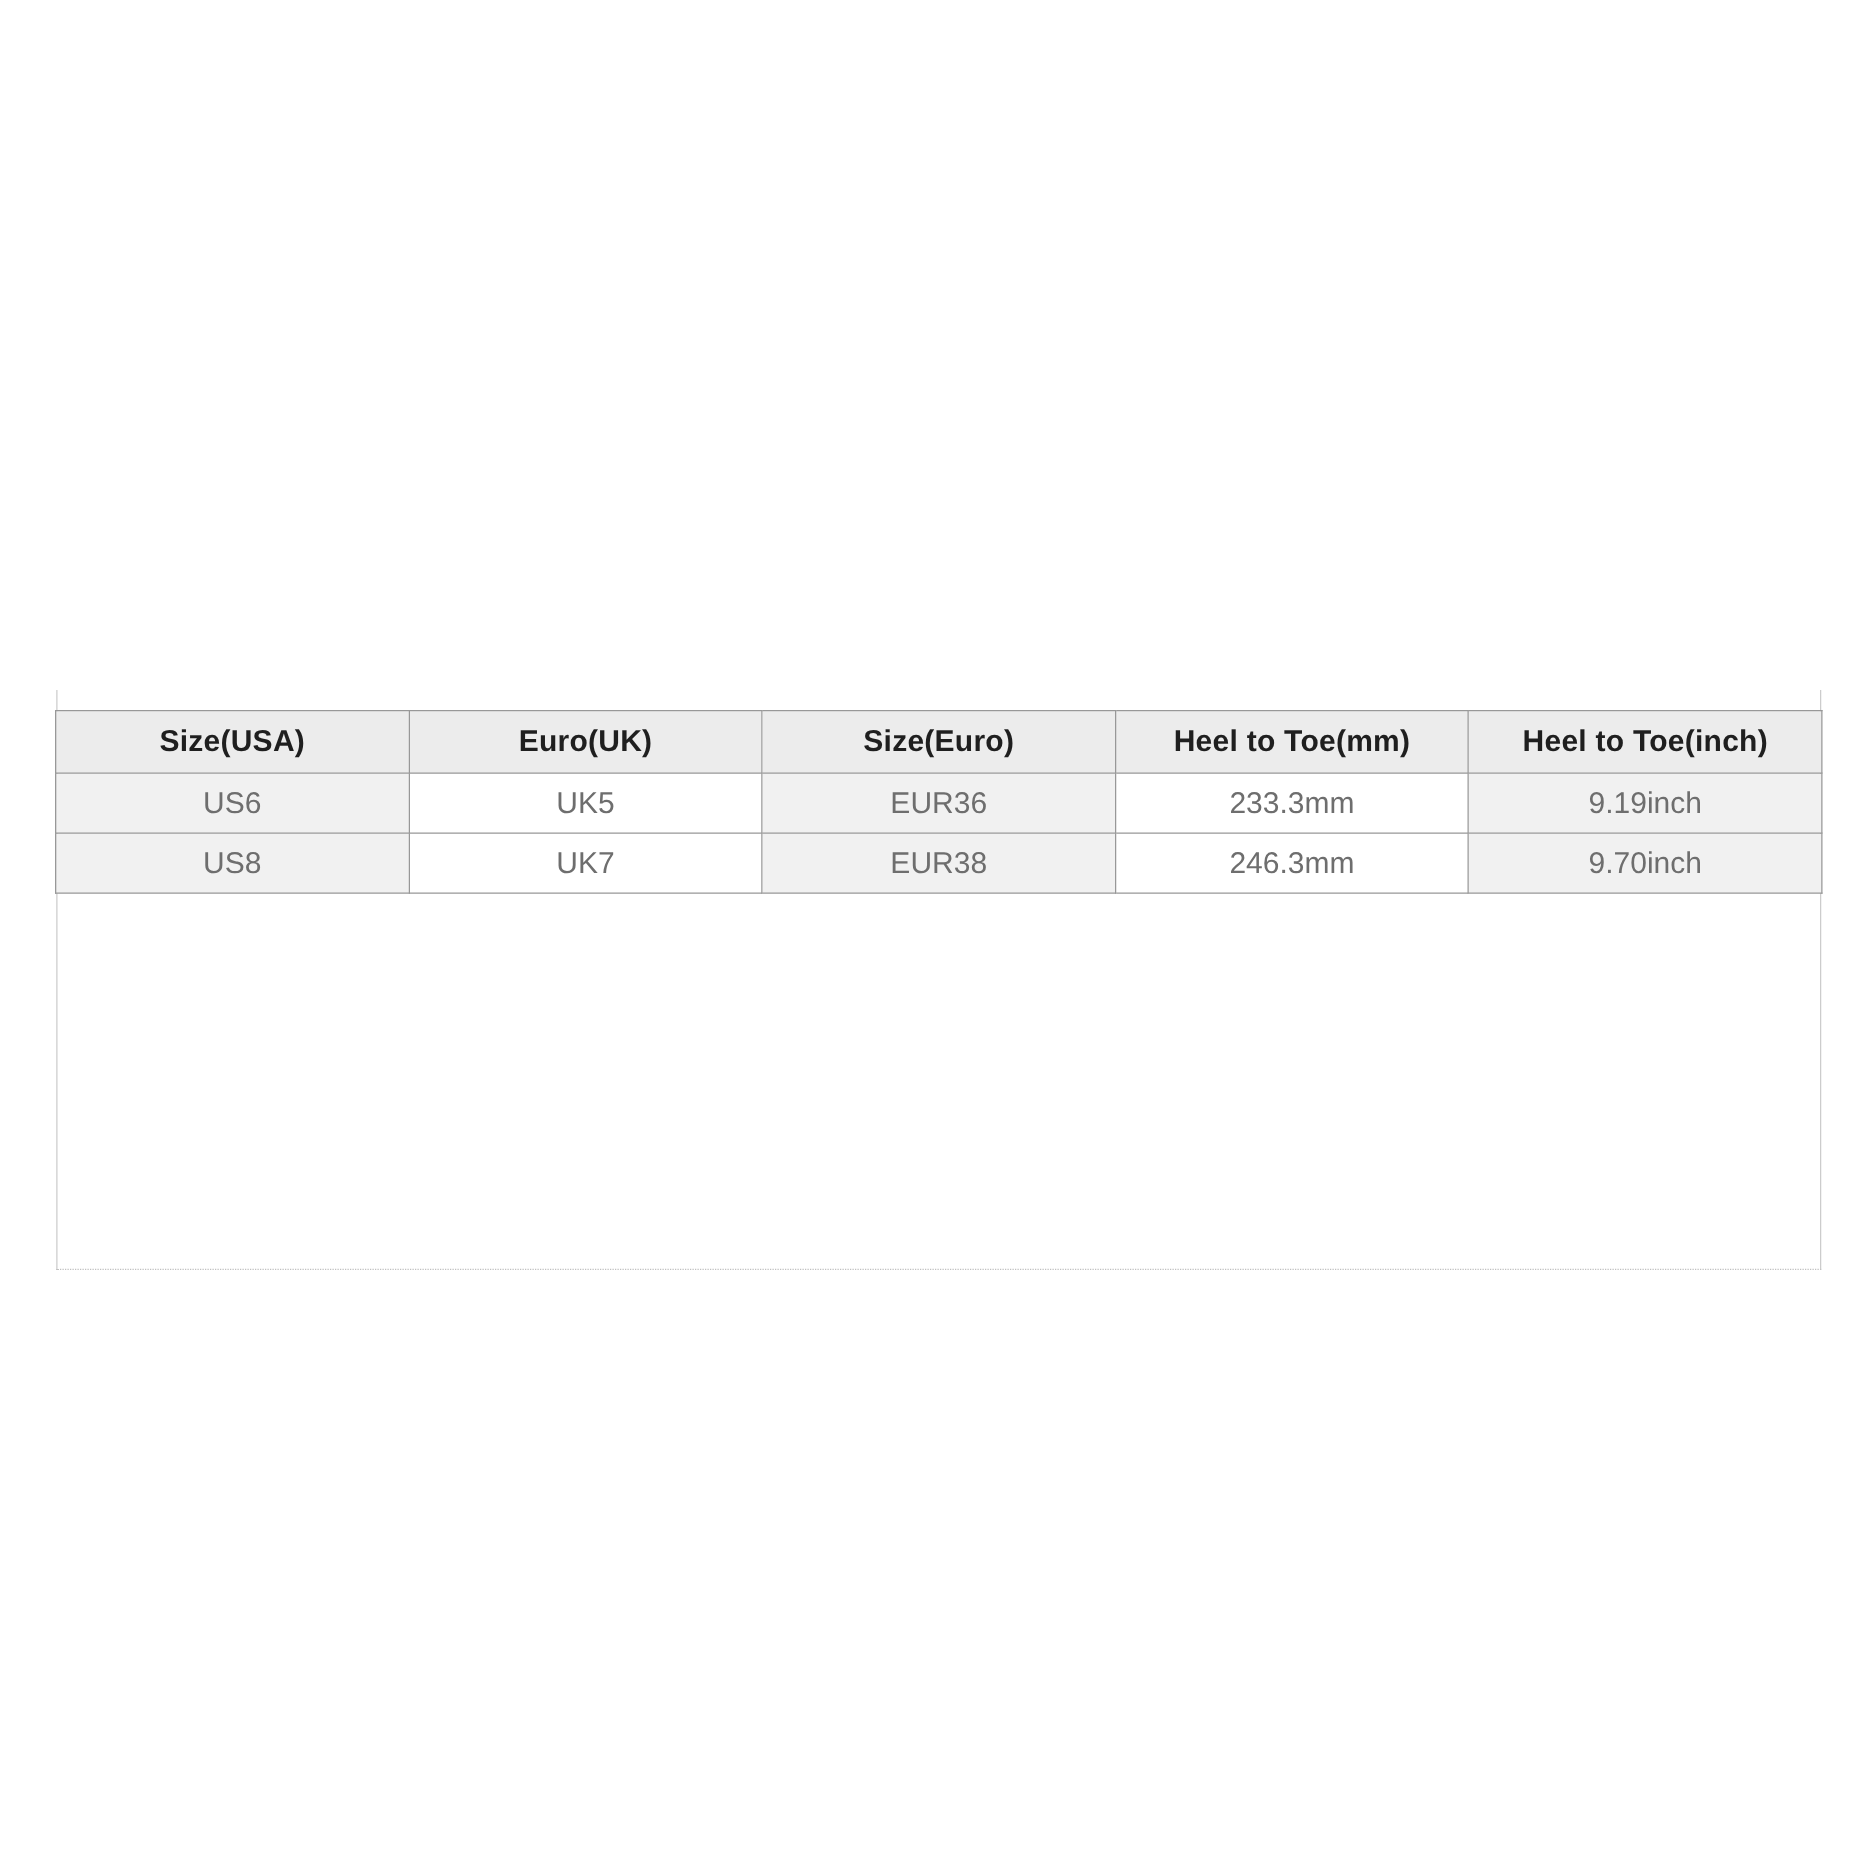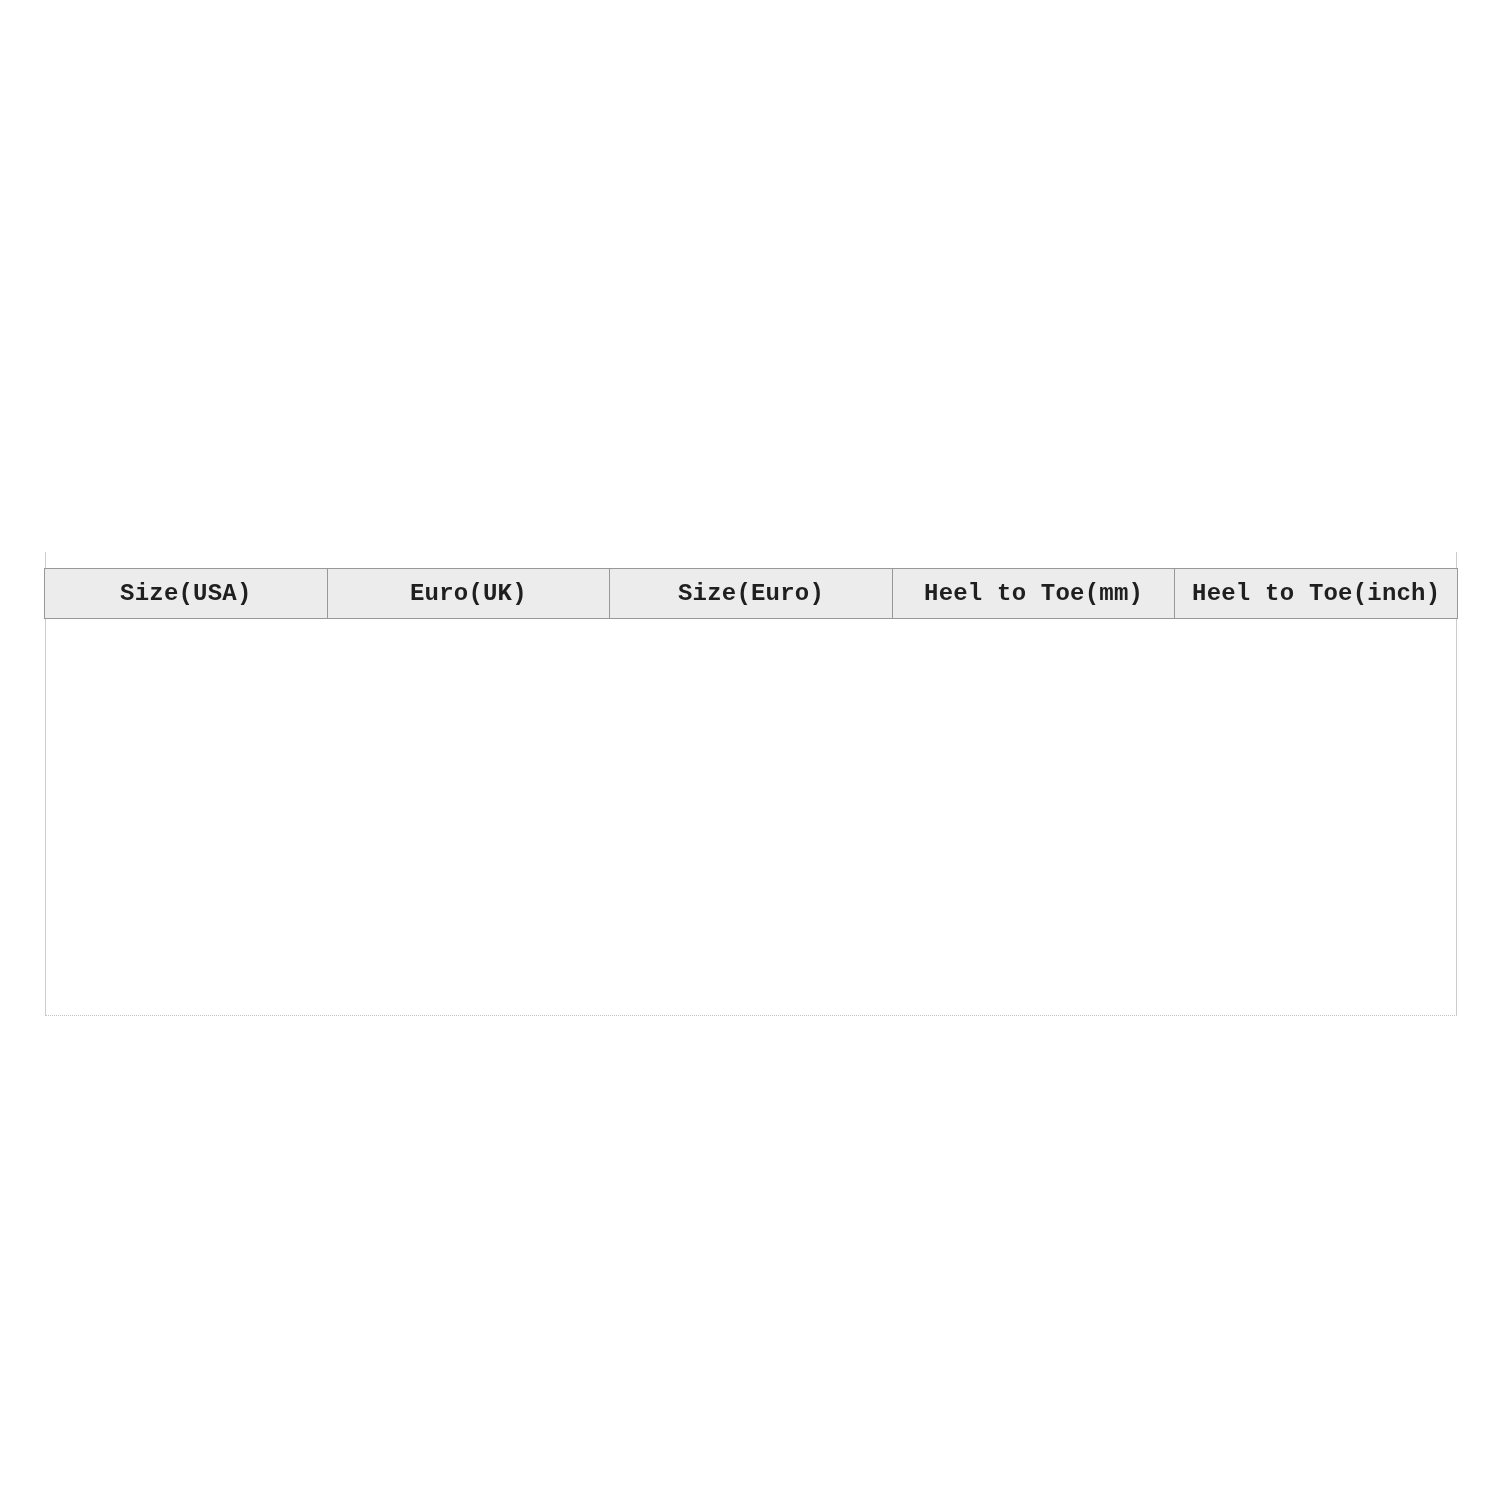--- a/index.html
+++ b/index.html
@@ -45,21 +45,20 @@
     table-layout: fixed;
   }
   .size-table th,
   .size-table td {
     border: 1px solid var(--grid-border);
     text-align: center;
     vertical-align: middle;
     padding: 4px;
     overflow: hidden;
     white-space: nowrap;
-    font-family: Liberation Mono, monospace;
   }
   .size-table th {
     height: 50px;
     background: var(--header-bg);
     color: var(--header-text);
     font-size: 24px;
     font-weight: bold;
     letter-spacing: 0.2px;
   }
   .size-table td {
@@ -80,14 +79,28 @@
   <thead>
     <tr>
       <th>Size(USA)</th>
       <th>Euro(UK)</th>
       <th>Size(Euro)</th>
       <th>Heel to Toe(mm)</th>
       <th>Heel to Toe(inch)</th>
     </tr>
   </thead>
   <tbody>
+    <tr>
+      <td>US6</td>
+      <td>UK5</td>
+      <td>EUR36</td>
+      <td>233.3mm</td>
+      <td>9.19inch</td>
+    </tr>
+    <tr>
+      <td>US8</td>
+      <td>UK7</td>
+      <td>EUR38</td>
+      <td>246.3mm</td>
+      <td>9.70inch</td>
+    </tr>
   </tbody>
 </table>
 
 </body></html>

